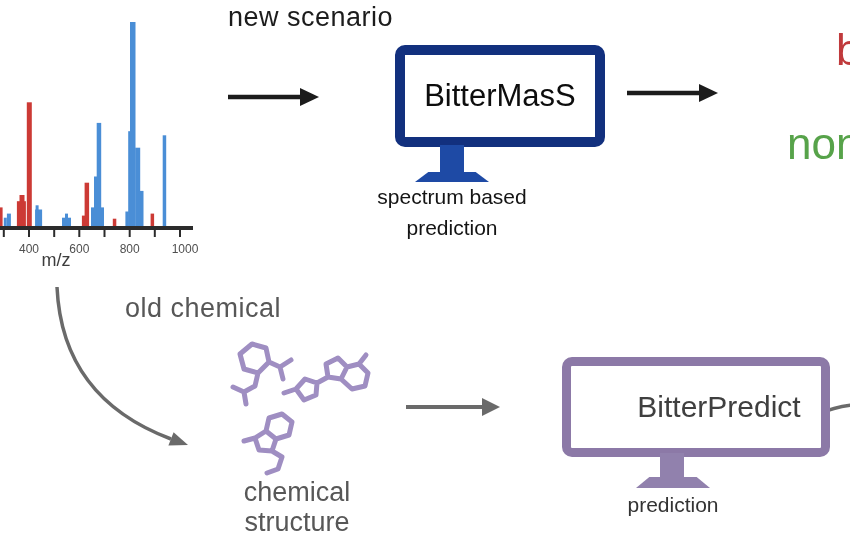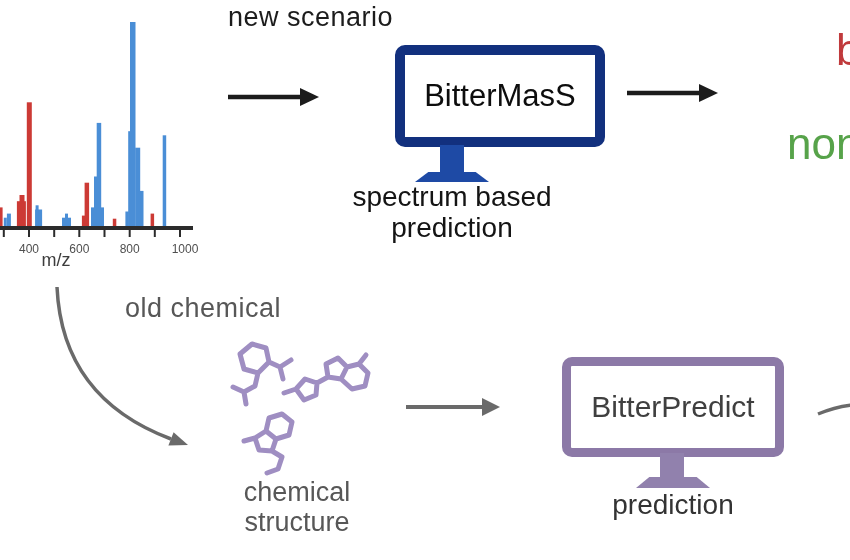--- a/index.html
+++ b/index.html
@@ -11,30 +11,30 @@
   #overlay-svg{position:absolute;left:0;top:0;}
   .label{position:absolute; white-space:nowrap;}
   .scenario-label{font-size:27px; letter-spacing:0.5px;text-align:center;}
   .new-scenario{left:228px; top:2px; color:var(--arrow_black,#1c1c1c);}
   .old-scenario{left:125px; top:293px; color:var(--text_gray,#575757);}
   .monitor{position:absolute; background:#ffffff; display:flex; align-items:center; justify-content:center;}
   .monitor-mass{left:347px; top:45px; width:190px; height:82px;
     border:10px solid var(--navy,#12307e); border-radius:10px;margin-left:48px;}
   .monitor-mass .monitor-title{font-size:31px; color:#0d0d0d;}
   .monitor-predict{left:562px; top:357px; width:204px; height:82px;
-    border:9px solid var(--purple,#8c79a7); border-radius:10px;}
+    border:9px solid var(--purple,#8c79a7); border-radius:10px;padding-left:46px;}
   .monitor-predict .monitor-title{font-size:30px; color:#3f3f3f;}
   .stand-neck{position:absolute;}
   .neck-mass{left:440px; top:145px; width:24px; height:30px; background:var(--navy_stand,#1e4aa5);}
   .base-mass{position:absolute; left:415px; top:172px; width:74px; height:10px;
     background:var(--navy_stand,#1e4aa5); clip-path:polygon(18% 0,82% 0,100% 100%,0 100%);}
   .neck-predict{left:660px; top:453px; width:24px; height:27px; background:var(--purple_stand,#9181ad);}
   .base-predict{position:absolute; left:636px; top:477px; width:74px; height:11px;
     background:var(--purple_stand,#9181ad); clip-path:polygon(18% 0,82% 0,100% 100%,0 100%);}
-  .caption{position:absolute; text-align:center; font-size:28px; line-height:31px;}
+  .caption{position:absolute; text-align:center; font-size:21px; line-height:31px;}
   .caption-mass{left:327px; top:181px; width:250px; color:#141414;}
   .caption-predict{left:548px; top:489px; width:250px; color:#333333;}
   .caption-chem{left:212px; top:477px; width:170px; font-size:27px; line-height:30px;
     text-align:center; color:var(--text_gray,#575757); position:absolute;}
   .output-label{position:absolute; font-size:44px;}
   .output-bitter{left:836px; top:25px; color:var(--bitter_red,#c03a3c);}
   .output-nonbitter{left:787px; top:119px; color:var(--nonbitter_green,#57a34a);}
 </style>
 </head>
 <body>

